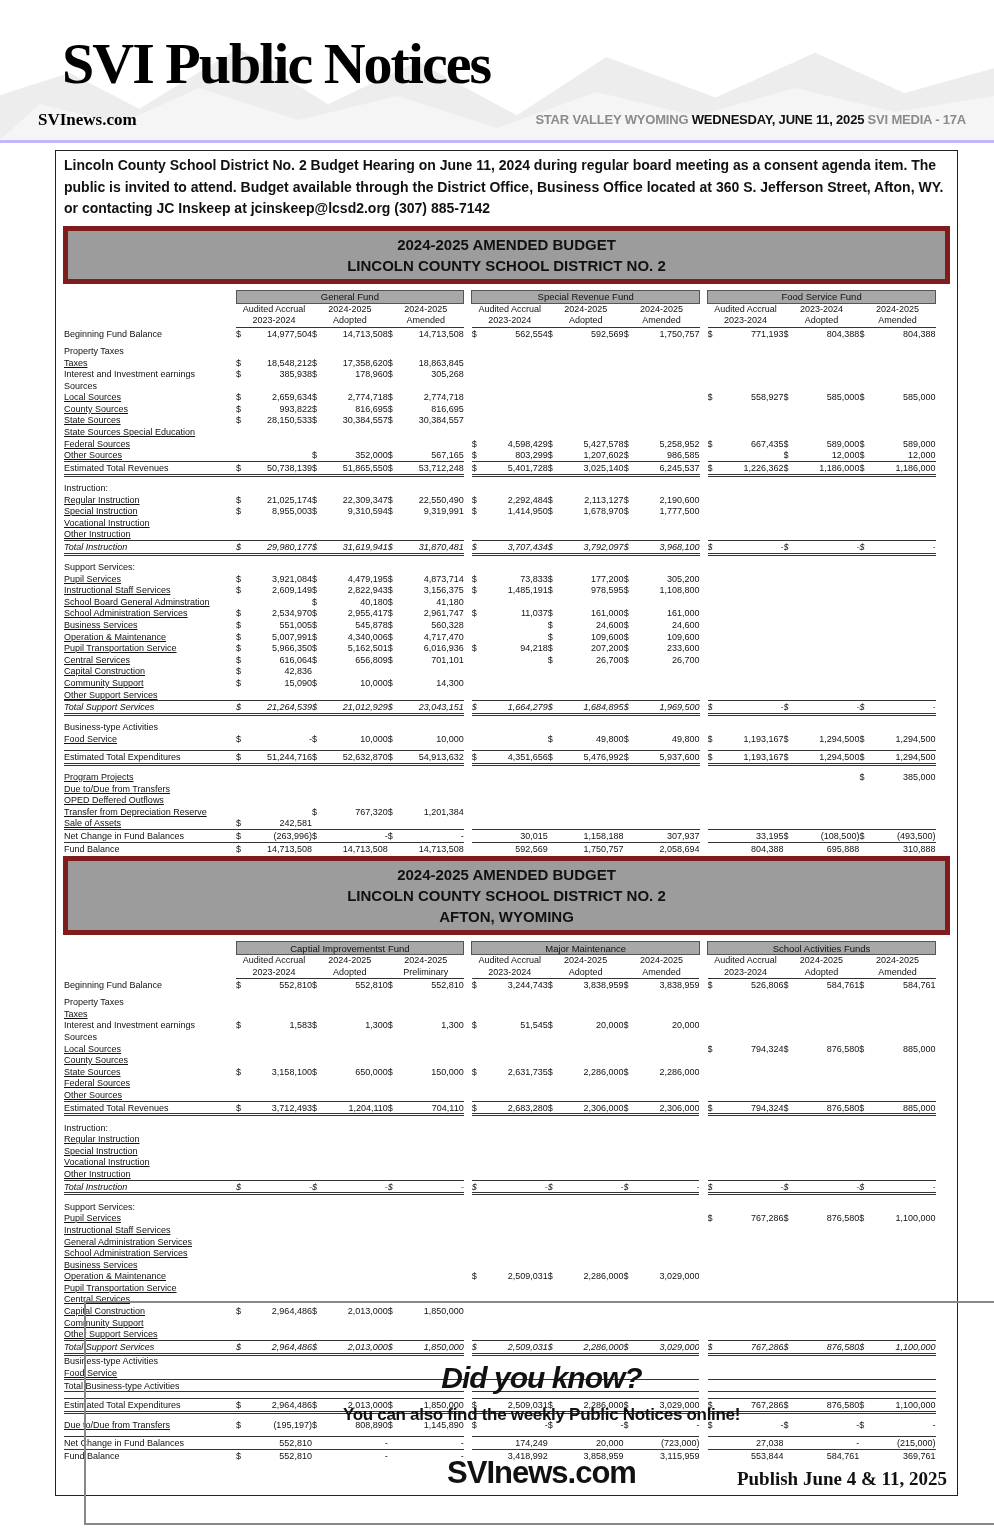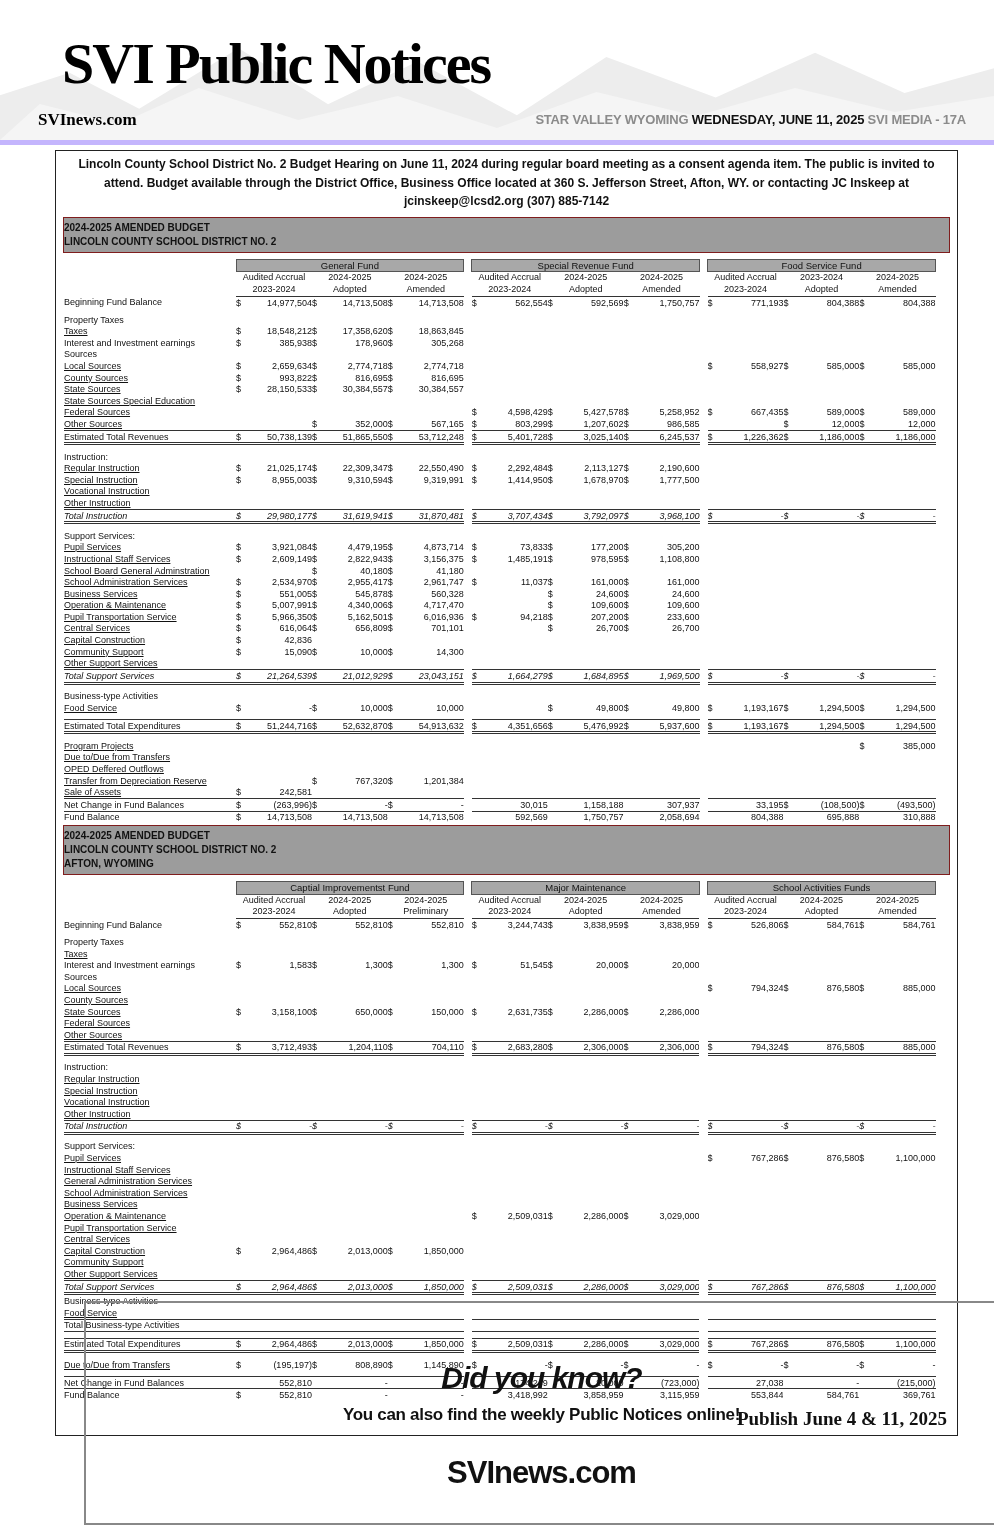--- a/index.html
+++ b/index.html
@@ -1,38 +1,38 @@
 <!DOCTYPE html>
 <html style="--banner-bg: #9c9c9c; --fundbar-bg: #a8a8a8;"><head>
 <meta charset="utf-8">
 <style>
   :root{ --banner-bg:#9c9c9c; --fundbar-bg:#a8a8a8; --rule:#333; }
   html,body{margin:0;padding:0;}
   body{width:994px;height:1536px;background:#fff;position:relative;
        font-family:"Liberation Sans",sans-serif;color:#111;overflow:hidden;}
 
   
-  .masthead{position:absolute;left:0;top:0;width:994px;height:140px;border-bottom:5px solid #c4b5fd;overflow:hidden;}
+  .masthead{position:absolute;left:0;top:0;width:994px;height:140px;border-bottom:3px solid #c4b5fd;overflow:hidden;}
   .mountains{position:absolute;left:0;right:0;top:28px;height:112px;background:#ededed;
     clip-path:polygon(0 100%,0 60%,7% 40%,14% 72%,24% 18%,33% 68%,42% 30%,52% 78%,61% 26%,72% 62%,82% 22%,91% 58%,100% 36%,100% 100%);}
   .mountains2{position:absolute;left:0;right:0;top:60px;height:80px;background:#f5f5f5;
     clip-path:polygon(0 100%,4% 55%,12% 80%,20% 35%,30% 75%,40% 45%,50% 85%,60% 40%,70% 70%,80% 35%,90% 65%,100% 45%,100% 100%);}
   .mast-title{position:absolute;left:62px;top:30px;font-family:"Liberation Serif","DejaVu Serif",serif;
     font-weight:900;font-size:58px;letter-spacing:-2px;color:#000;}
   .mast-site{position:absolute;left:38px;top:110px;font-family:"Liberation Serif","DejaVu Serif",serif;
     font-weight:700;font-size:17px;color:#000;}
   .mast-right{position:absolute;right:28px;top:112px;font-size:13px;font-weight:700;letter-spacing:-0.2px;white-space:nowrap;}
   .gray{color:#8b8b8b;}
 
   
   .main{position:absolute;left:55px;top:150px;width:903px;box-sizing:border-box;
         border:1px solid #222;padding:3px 6px 4px;}
-  .notice{font-size:12px;font-weight:700;line-height:1.55;padding:1px 2px 5px;text-align:center;}
-  .banner{background:var(--banner-bg);border:1px solid #7f1d1d;text-align:left;font-weight:700;
-          font-size:10px;line-height:1.4;padding:3px 0;margin:1px 1px 6px;}
+  .notice{font-size:14px;font-weight:700;line-height:1.55;padding:1px 2px 5px;}
+  .banner{background:var(--banner-bg);border:5px solid #7f1d1d;text-align:center;font-weight:700;
+          font-size:15px;line-height:1.4;padding:3px 0;margin:1px 1px 6px;}
 
   
   table.budget{border-collapse:collapse;table-layout:fixed;width:872px;font-size:9px;margin:0 0 2px 2px;}
   table.budget td,table.budget th{padding:0;height:11.6px;overflow:hidden;white-space:nowrap;font-weight:400;}
   th.e{border:none;}
   .fundbar{background:var(--fundbar-bg);border:1px solid #555;font-weight:700;text-align:center;font-size:9.5px;}
   .colhead{font-weight:700;text-align:center;border-bottom:1px solid var(--rule);line-height:1.3;padding:2px 0 1px;height:auto;}
   td.lbl{text-align:left;padding-left:2px;}
   td.ind1{padding-left:11px;text-decoration:underline;} td.ind2{padding-left:21px;}
   td.d{text-align:left;padding-left:3px;}

